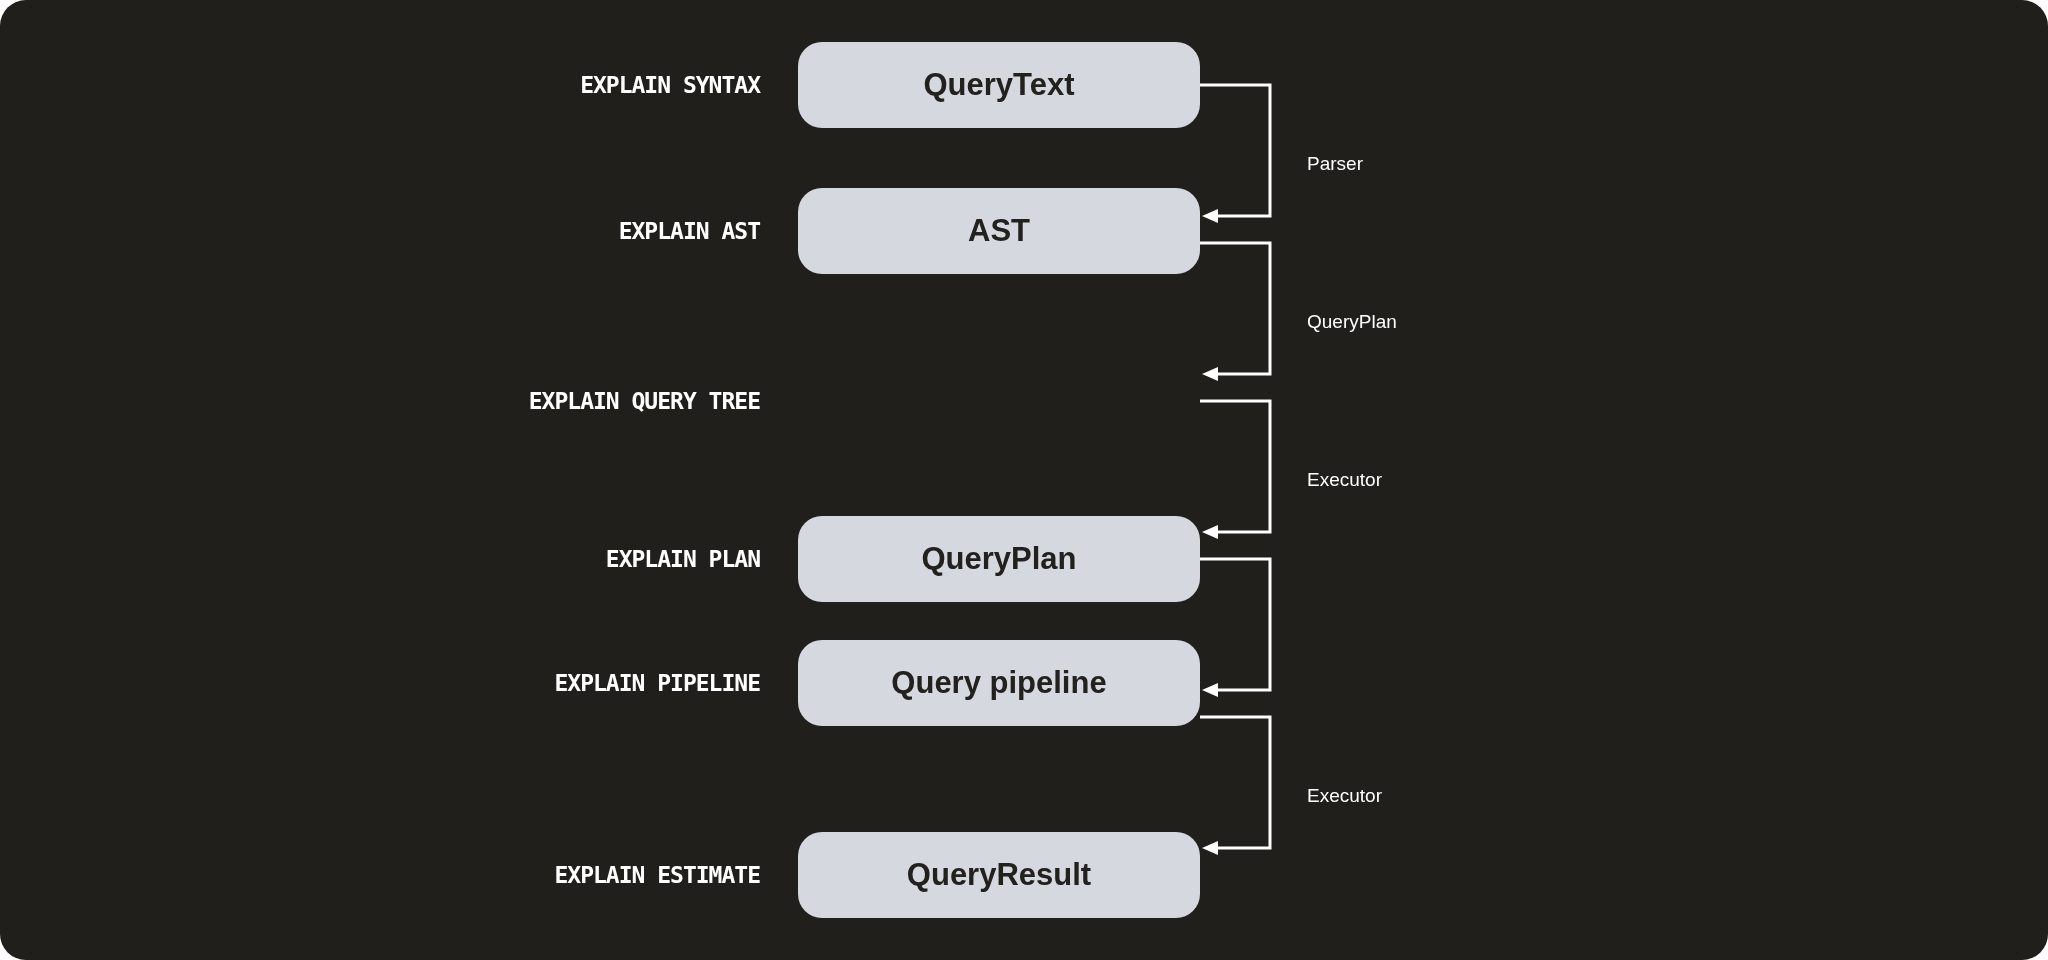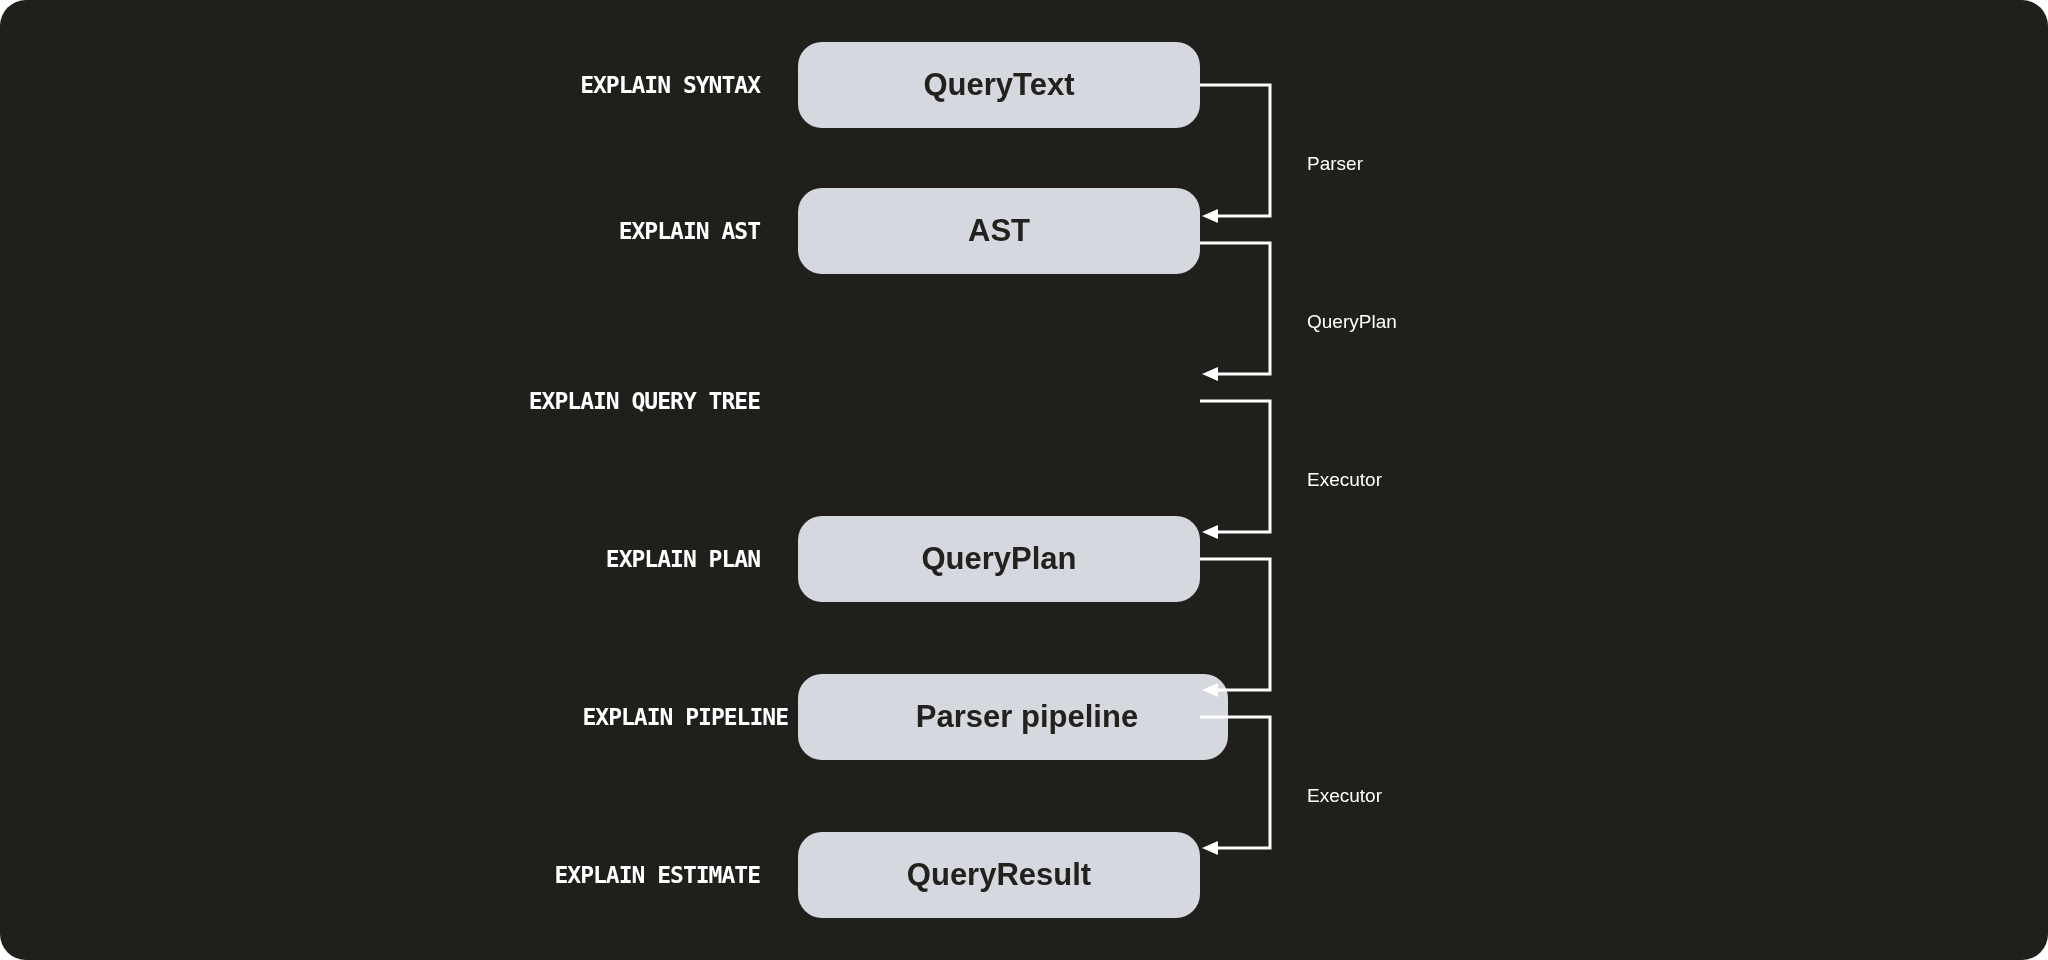--- a/index.html
+++ b/index.html
@@ -54,21 +54,21 @@
     font-family: "Liberation Sans", sans-serif;
     font-weight: 400;
     font-size: 19px;
     white-space: nowrap;
   }
   
   .row-0 { top: 42px; }
   .row-1 { top: 188px; }
   .row-2 { top: 358px; }
   .row-3 { top: 516px; }
-  .row-4 { top: 674px; padding-left: 28px; }
+  .row-4 { top: 640px; }
   .row-5 { top: 832px; }
   
   .tr-0 { top: 164px; }
   .tr-1 { top: 322px; }
   .tr-2 { top: 480px; }
   .tr-3 { top: 638px; }
   .tr-4 { top: 796px; }
   .connector-layer {
     position: absolute;
     inset: 0;
@@ -94,21 +94,21 @@
   <div class="stage-label row-0">EXPLAIN SYNTAX</div>
   <div class="stage-label row-1">EXPLAIN AST</div>
   <div class="stage-label row-2">EXPLAIN QUERY TREE</div>
   <div class="stage-label row-3">EXPLAIN PLAN</div>
   <div class="stage-label row-4">EXPLAIN PIPELINE</div>
   <div class="stage-label row-5">EXPLAIN ESTIMATE</div>
 
   <div class="artifact-box row-0">QueryText</div>
   <div class="artifact-box row-1">AST</div>
   <div class="artifact-box row-3">QueryPlan</div>
-  <div class="artifact-box row-4">Parser pipeline</div>
+  <div class="artifact-box row-4">Query pipeline</div>
   <div class="artifact-box row-5">QueryResult</div>
 
   <svg class="connector-layer" viewBox="0 0 2048 960">
     <g>
       <path d="M 1200 85 L 1270 85 L 1270 216 L 1216 216"></path>
       <polygon points="1202,216 1218,209 1218,223"></polygon>
     </g>
     <g>
       <path d="M 1200 243 L 1270 243 L 1270 374 L 1216 374"></path>
       <polygon points="1202,374 1218,367 1218,381"></polygon>

